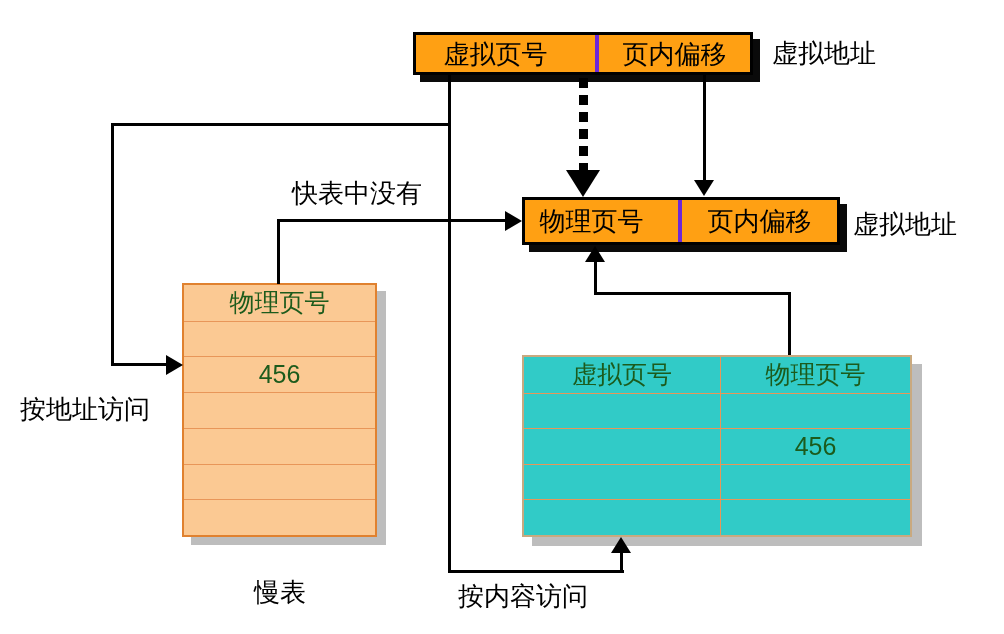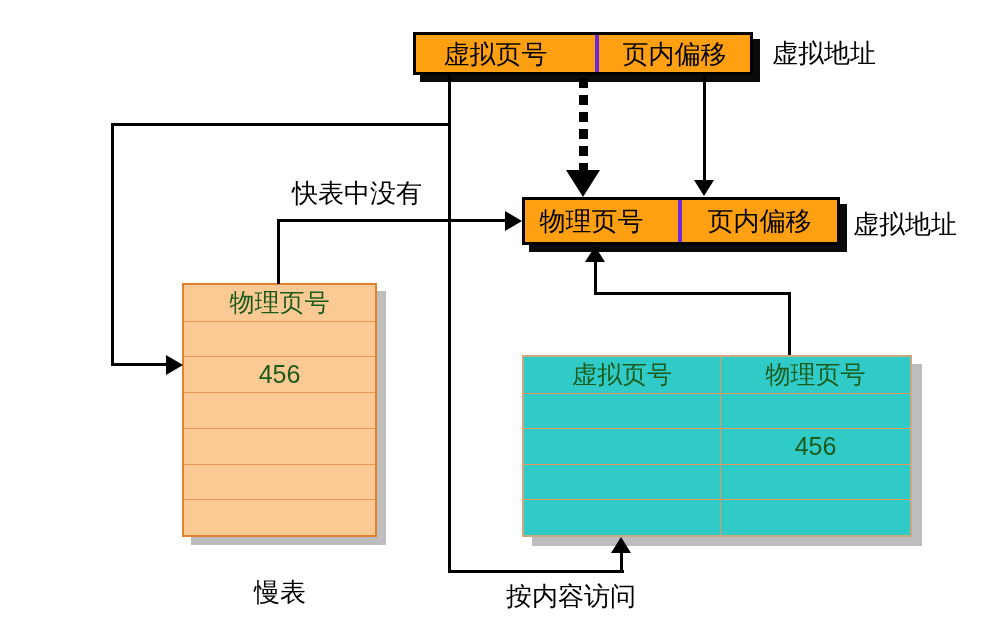--- a/index.html
+++ b/index.html
@@ -24,21 +24,21 @@
   #pbox .c1{width:133px;}
   #pbox .c2{flex:1;}
   .big-label{position:absolute;font-size:26px;font-weight:normal;line-height:1;white-space:nowrap;}
   #vlabel{left:772px;top:40px;}
   #plabel{left:853px;top:211px;}
   #slow-caption{left:254px;top:579px;}
   #fast-caption{left:653px;top:555px;}
   .note{position:absolute;font-size:26px;line-height:1;white-space:nowrap;}
   #note-miss{left:292px;top:180px;}
   #note-addr{left:20px;top:396px;}
-  #note-content{left:458px;top:583px;margin-left:48px;}
+  #note-content{left:458px;top:583px;}
   
   .stable{
     position:absolute;left:182px;top:283px;width:195px;height:254px;
     background:#FBC993;border:2px solid #E0812F;box-shadow:9px 8px 0 #BDBDBD;
     display:grid;grid-template-rows:repeat(7,1fr);box-sizing:border-box;
   }
   .stable .row{
     display:flex;align-items:center;justify-content:center;
     color:#1C5B1C;font-size:25px;box-sizing:border-box;
   }
@@ -103,20 +103,21 @@
     <div class="fcell"></div>
     <div class="fcell"></div>
     <div class="fcell">456</div>
     <div class="fcell"></div>
     <div class="fcell"></div>
     <div class="fcell"></div>
     <div class="fcell"></div>
   </div>
 
   <div class="note" id="note-miss">快表中没有</div>
+  <div class="note" id="note-addr">按地址访问</div>
   <div class="note" id="note-content">按内容访问</div>
 
   <div class="ln" style="left:448px;top:75px;width:3px;height:497px;"></div>
 
   <div class="ln" style="left:111px;top:123px;width:340px;height:3px;"></div>
   <div class="ln" style="left:111px;top:123px;width:3px;height:243px;"></div>
   <div class="ln" style="left:111px;top:363px;width:58px;height:3px;"></div>
   <div class="arr arr-right" style="left:166px;top:355px;"></div>
 
   <div class="ln" style="left:277px;top:219px;width:3px;height:65px;"></div>

